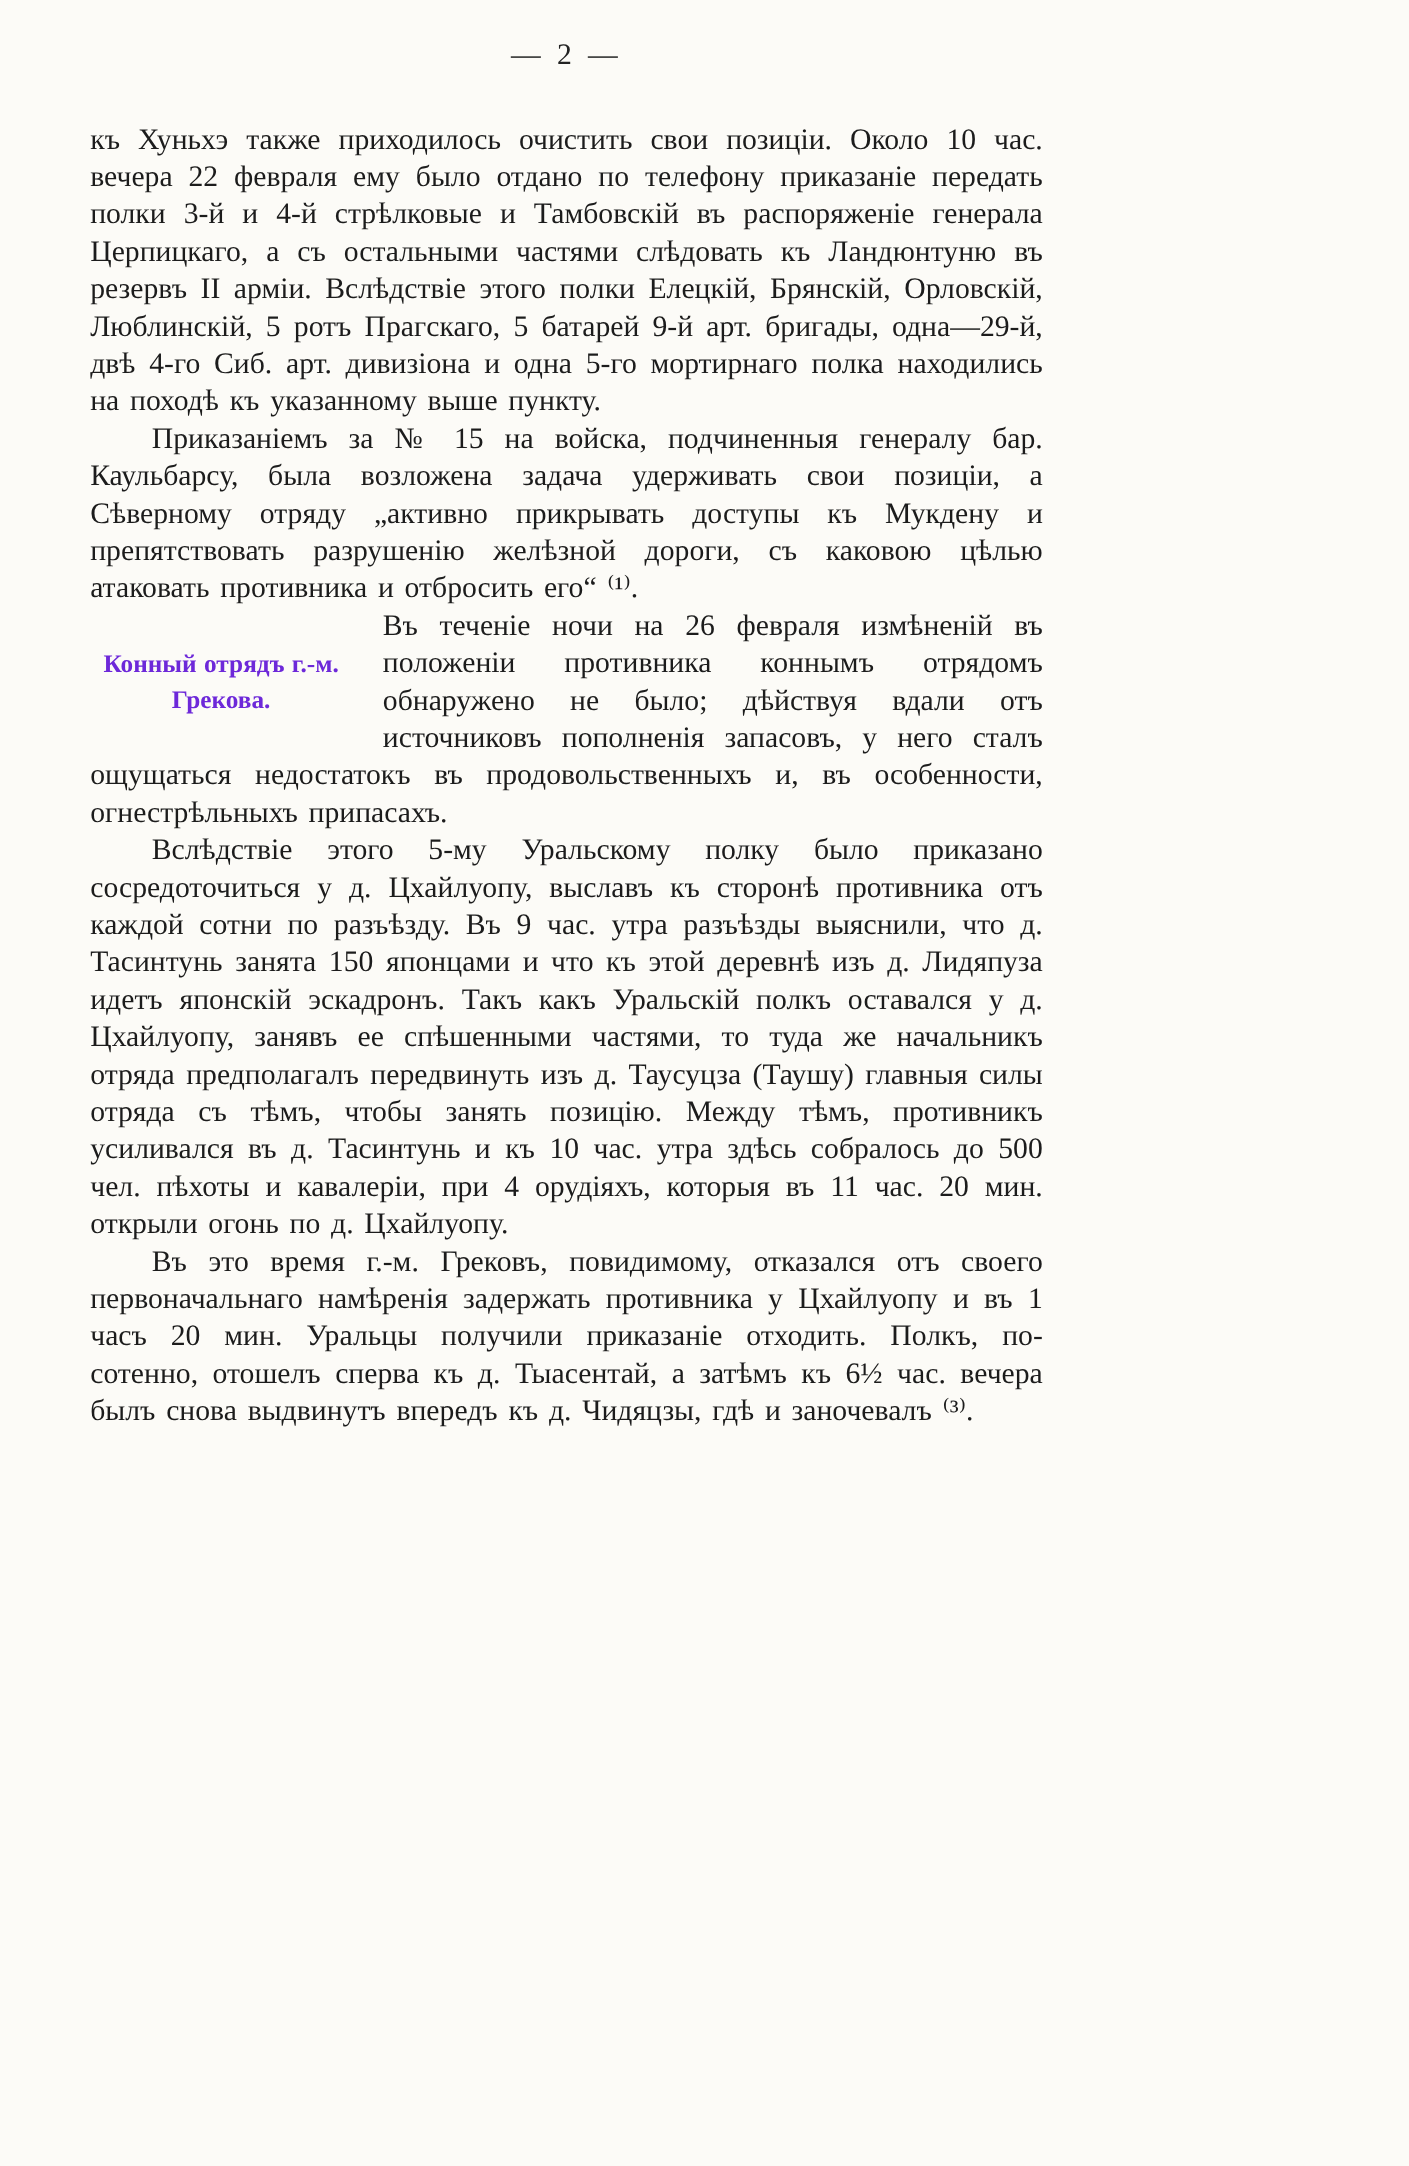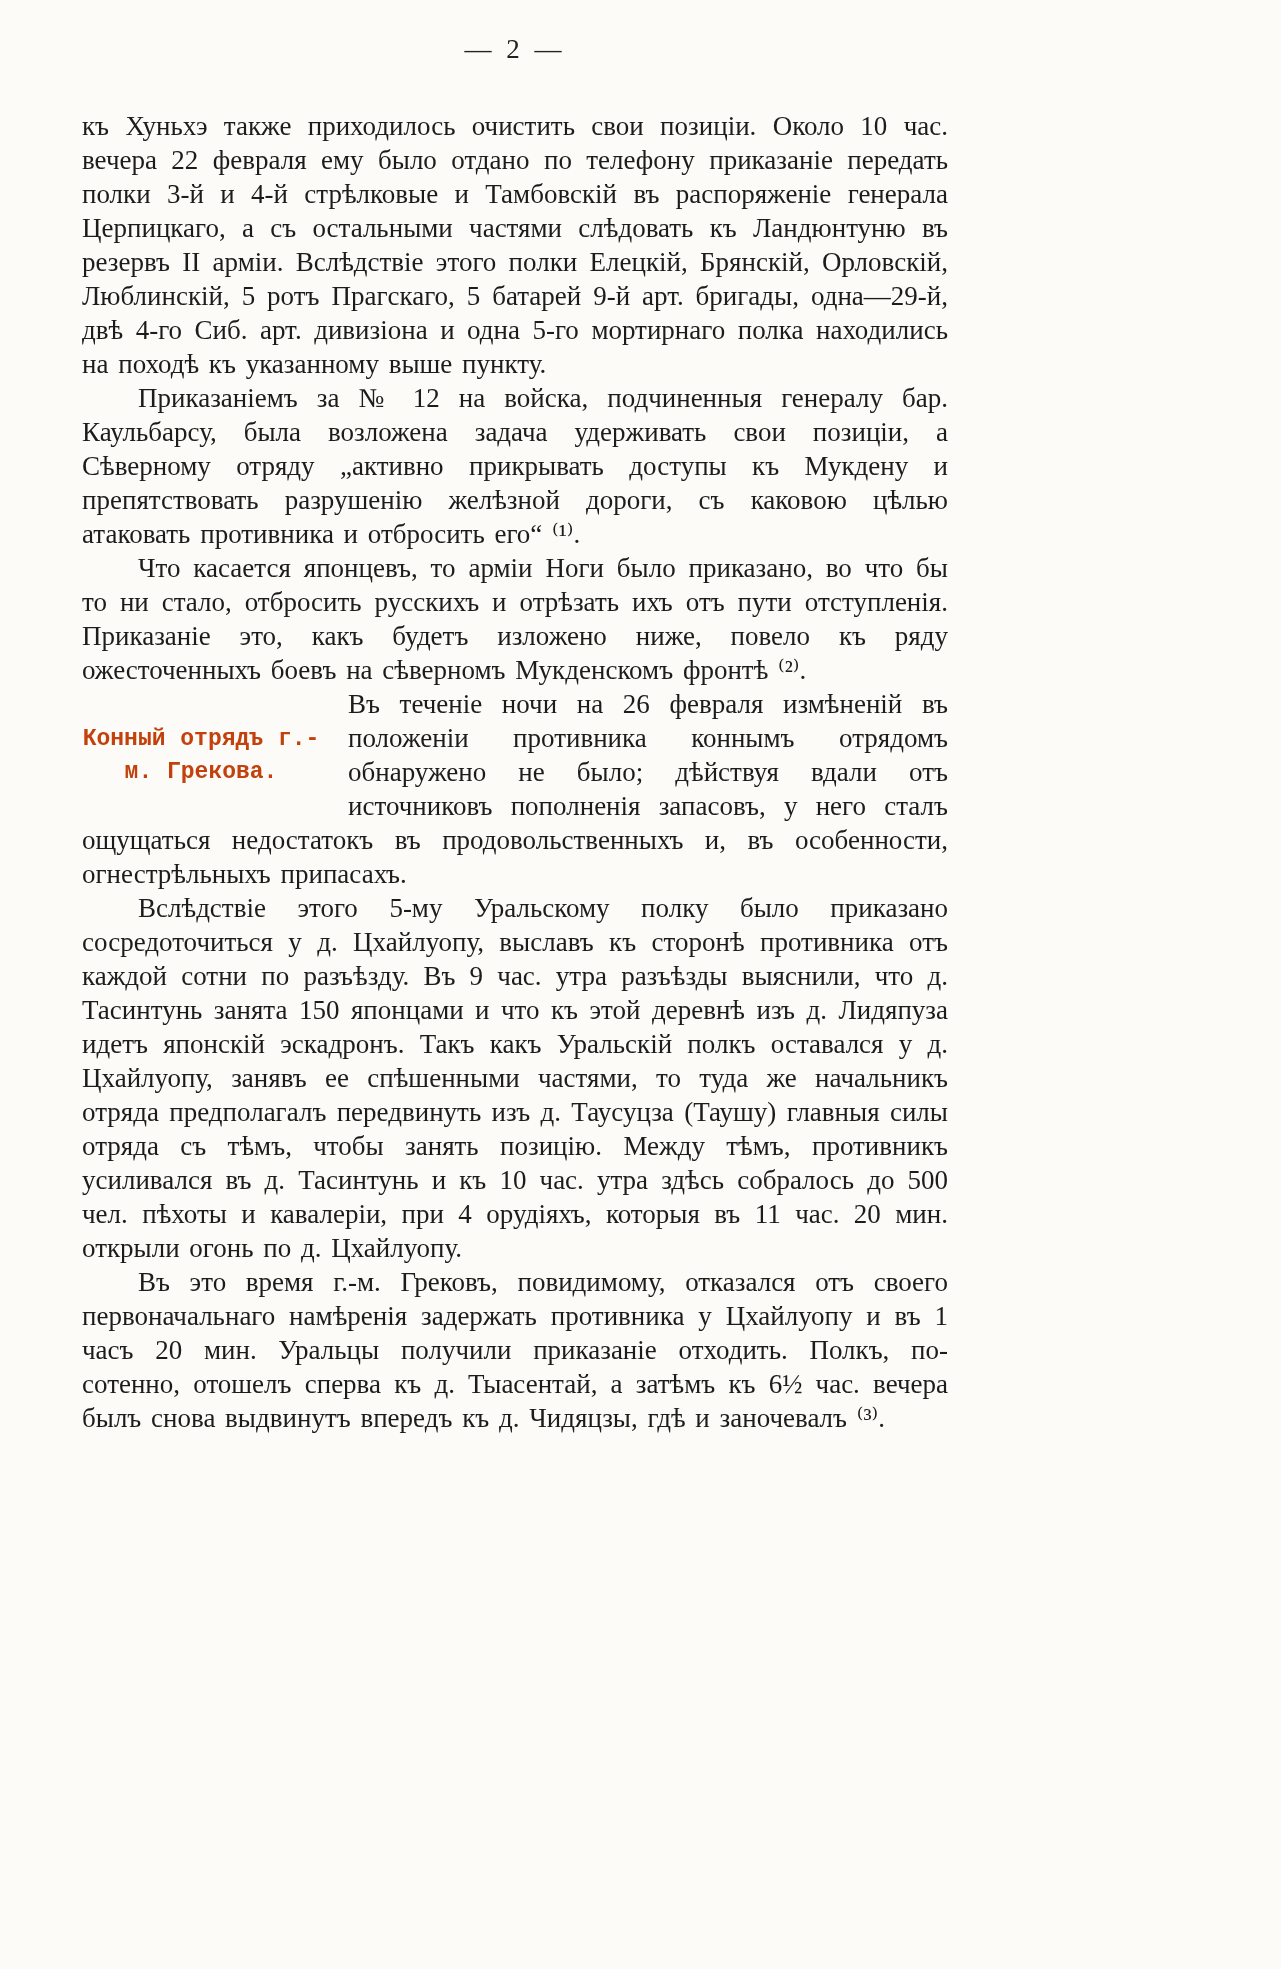--- a/index.html
+++ b/index.html
@@ -48,43 +48,42 @@
     
   }
   .margin-note {
     float: left;
     box-sizing: border-box;
     width: 238px;
     height: 134px;
     margin-right: 28px;
     padding-top: 36px;
     text-align: center;
-    font-family: Liberation Mono, monospace;
+    font-family: Liberation Serif, serif;
     font-weight: bold;
     font-size: 23px;
     line-height: 33px;
     text-indent: 0;
     word-spacing: 1px;
-    color: #c2410c;
+    color: #6d28d9;
   }
 </style>
 </head>
 <body>
 
 <div class="page">
 
   <div class="page-number">— 2 —</div>
 
   <div class="body-text">
 
     <p class="para no-indent">къ Хуньхэ также приходилось очистить свои позиціи. Около 10 час. вечера 22 февраля ему было отдано по телефону приказаніе передать полки 3-й и 4-й стрѣлковые и Тамбовскій въ распоряженіе генерала Церпицкаго, а съ остальными частями слѣдовать къ Ландюнтуню въ резервъ II арміи. Вслѣдствіе этого полки Елецкій, Брянскій, Орловскій, Люблинскій, 5 ротъ Прагскаго, 5 батарей 9-й арт. бригады, одна—29-й, двѣ 4-го Сиб. арт. дивизіона и одна 5-го мортирнаго полка находились на походѣ къ указанному выше пункту.</p>
 
-    <p class="para">Приказаніемъ за № 12 на войска, подчиненныя генералу бар. Каульбарсу, была возложена задача удерживать свои позиціи, а Сѣверному отряду „активно прикрывать доступы къ Мукдену и препятствовать разрушенію желѣзной дороги, съ каковою цѣлью атаковать противника и отбросить его“ ⁽¹⁾.</p>
+    <p class="para">Приказаніемъ за № 15 на войска, подчиненныя генералу бар. Каульбарсу, была возложена задача удерживать свои позиціи, а Сѣверному отряду „активно прикрывать доступы къ Мукдену и препятствовать разрушенію желѣзной дороги, съ каковою цѣлью атаковать противника и отбросить его“ ⁽¹⁾.</p>
 
-    <p class="para">Что касается японцевъ, то арміи Ноги было приказано, во что бы то ни стало, отбросить русскихъ и отрѣзать ихъ отъ пути отступленія. Приказаніе это, какъ будетъ изложено ниже, повело къ ряду ожесточенныхъ боевъ на сѣверномъ Мукденскомъ фронтѣ ⁽²⁾.</p>
 
     <div class="note-row">
       <div class="margin-note">Конный отрядъ г.-м. Грекова.</div>
       <p class="para no-indent">Въ теченіе ночи на 26 февраля измѣненій въ положеніи противника коннымъ отрядомъ обнаружено не было; дѣйствуя вдали отъ источниковъ пополненія запасовъ, у него сталъ ощущаться недостатокъ въ продовольственныхъ и, въ особенности, огнестрѣльныхъ припасахъ.</p>
     </div>
 
 
     <p class="para">Вслѣдствіе этого 5-му Уральскому полку было приказано сосредоточиться у д. Цхайлуопу, выславъ къ сторонѣ противника отъ каждой сотни по разъѣзду. Въ 9 час. утра разъѣзды выяснили, что д. Тасинтунь занята 150 японцами и что къ этой деревнѣ изъ д. Лидяпуза идетъ японскій эскадронъ. Такъ какъ Уральскій полкъ оставался у д. Цхайлуопу, занявъ ее спѣшенными частями, то туда же начальникъ отряда предполагалъ передвинуть изъ д. Таусуцза (Таушу) главныя силы отряда съ тѣмъ, чтобы занять позицію. Между тѣмъ, противникъ усиливался въ д. Тасинтунь и къ 10 час. утра здѣсь собралось до 500 чел. пѣхоты и кавалеріи, при 4 орудіяхъ, которыя въ 11 час. 20 мин. открыли огонь по д. Цхайлуопу.</p>
 
     <p class="para">Въ это время г.-м. Грековъ, повидимому, отказался отъ своего первоначальнаго намѣренія задержать противника у Цхайлуопу и въ 1 часъ 20 мин. Уральцы получили приказаніе отходить. Полкъ, по-сотенно, отошелъ сперва къ д. Тыасентай, а затѣмъ къ 6½ час. вечера былъ снова выдвинутъ впередъ къ д. Чидяцзы, гдѣ и заночевалъ ⁽³⁾.</p>

